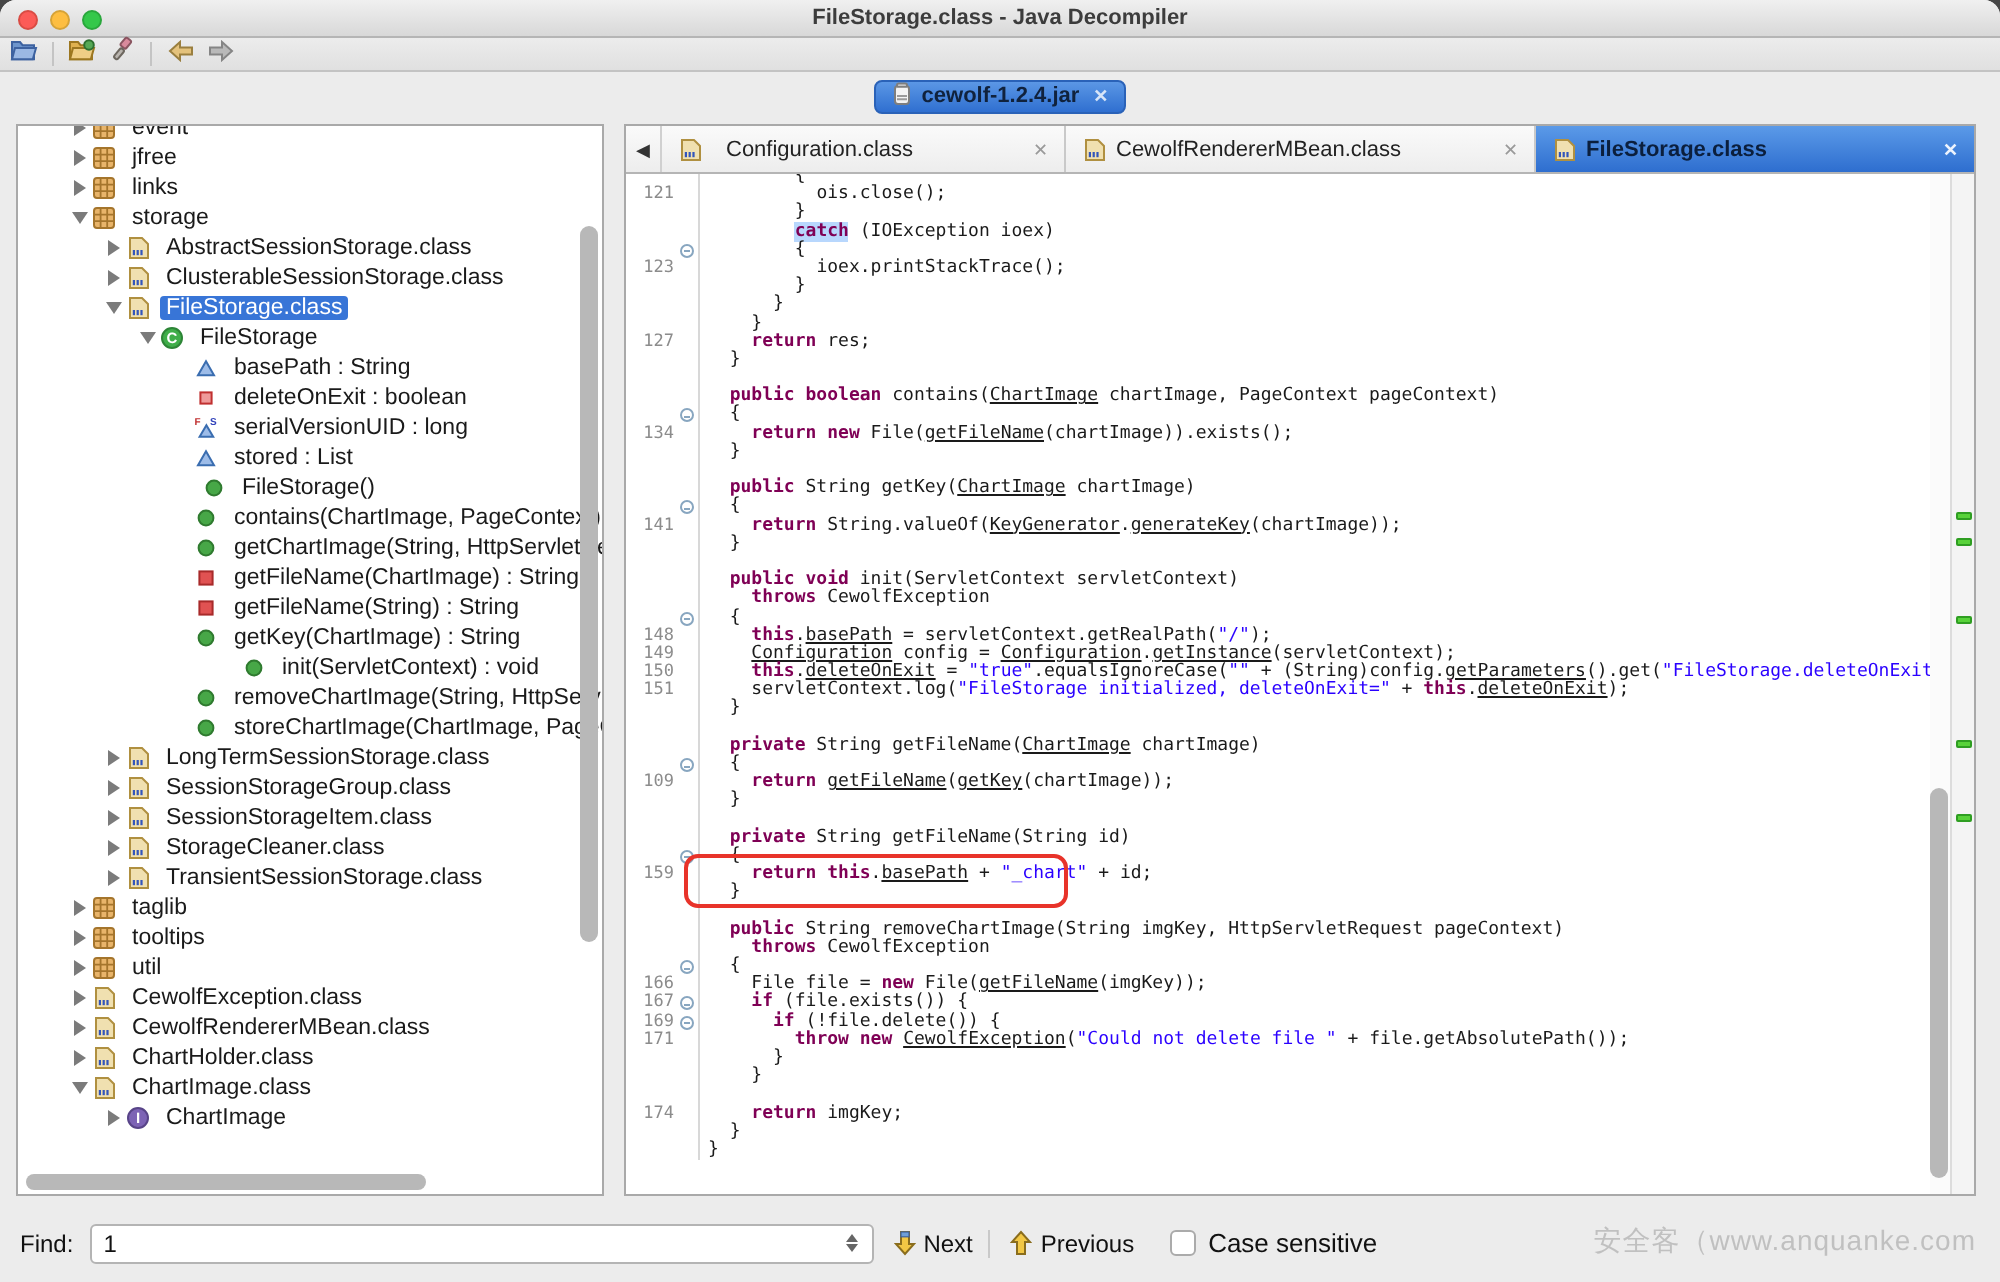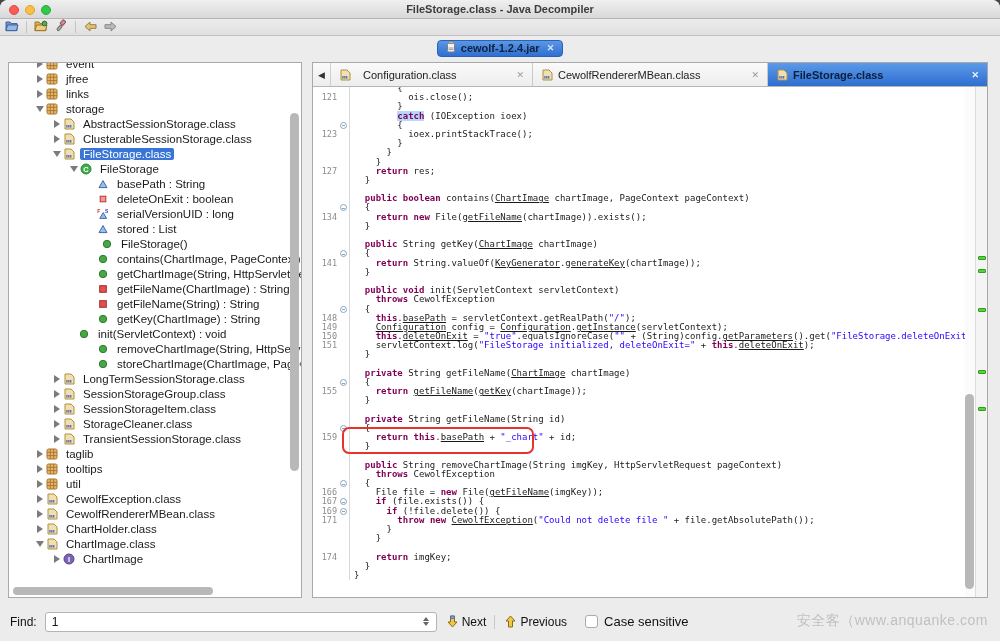--- a/index.html
+++ b/index.html
@@ -379,21 +379,21 @@
         </div>
         <div class="tree-row" style="padding-left: 76px;">
           <span class="tr-arrow"></span>
           <span class="tr-icon">
             <svg viewBox="0 0 12 12">
               <circle cx="6" cy="6" r="3.7" fill="#47a747" stroke="#2f7a2f"></circle>
             </svg>
           </span>
           <span class="tr-label">getKey(ChartImage) : String</span>
         </div>
-        <div class="tree-row" style="padding-left: 57px;">
+        <div class="tree-row" style="padding-left: 100px;">
           <span class="tr-arrow"></span>
           <span class="tr-icon">
             <svg viewBox="0 0 12 12">
               <circle cx="6" cy="6" r="3.7" fill="#47a747" stroke="#2f7a2f"></circle>
             </svg>
           </span>
           <span class="tr-label">init(ServletContext) : void</span>
         </div>
         <div class="tree-row" style="padding-left: 76px;">
           <span class="tr-arrow"></span>
@@ -661,21 +661,21 @@
           <div class="code-row"><span class="gut"></span><span class="foldc"></span><span class="codeln" style="padding-left: 25.68px;"><span class="tok-k">throws</span><span class="tok-p"> CewolfException</span></span></div>
           <div class="code-row"><span class="gut"></span><span class="foldc"><span class="fold-dot"></span></span><span class="codeln" style="padding-left: 14.84px;"><span class="tok-p">{</span></span></div>
           <div class="code-row"><span class="gut">148</span><span class="foldc"></span><span class="codeln" style="padding-left: 25.68px;"><span class="tok-k">this</span><span class="tok-p">.</span><span class="tok-l">basePath</span><span class="tok-p"> = servletContext.getRealPath(</span><span class="tok-s">"/"</span><span class="tok-p">);</span></span></div>
           <div class="code-row"><span class="gut">149</span><span class="foldc"></span><span class="codeln" style="padding-left: 25.68px;"><span class="tok-l">Configuration</span><span class="tok-p"> config = </span><span class="tok-l">Configuration</span><span class="tok-p">.</span><span class="tok-l">getInstance</span><span class="tok-p">(servletContext);</span></span></div>
           <div class="code-row"><span class="gut">150</span><span class="foldc"></span><span class="codeln" style="padding-left: 25.68px;"><span class="tok-k">this</span><span class="tok-p">.</span><span class="tok-l">deleteOnExit</span><span class="tok-p"> = </span><span class="tok-s">"true"</span><span class="tok-p">.equalsIgnoreCase(</span><span class="tok-s">""</span><span class="tok-p"> + (String)config.</span><span class="tok-l">getParameters</span><span class="tok-p">().get(</span><span class="tok-s">"FileStorage.deleteOnExit"</span></span></div>
           <div class="code-row"><span class="gut">151</span><span class="foldc"></span><span class="codeln" style="padding-left: 25.68px;"><span class="tok-p">servletContext.log(</span><span class="tok-s">"FileStorage initialized, deleteOnExit="</span><span class="tok-p"> + </span><span class="tok-k">this</span><span class="tok-p">.</span><span class="tok-l">deleteOnExit</span><span class="tok-p">);</span></span></div>
           <div class="code-row"><span class="gut"></span><span class="foldc"></span><span class="codeln" style="padding-left: 14.84px;"><span class="tok-p">}</span></span></div>
           <div class="code-row"><span class="gut"></span><span class="foldc"></span><span class="codeln" style="padding-left: 4px;"></span></div>
           <div class="code-row"><span class="gut"></span><span class="foldc"></span><span class="codeln" style="padding-left: 14.84px;"><span class="tok-k">private</span><span class="tok-p"> String getFileName(</span><span class="tok-l">ChartImage</span><span class="tok-p"> chartImage)</span></span></div>
           <div class="code-row"><span class="gut"></span><span class="foldc"><span class="fold-dot"></span></span><span class="codeln" style="padding-left: 14.84px;"><span class="tok-p">{</span></span></div>
-          <div class="code-row"><span class="gut">155</span><span class="foldc"></span><span class="codeln" style="padding-left: 25.68px;"><span class="tok-k">return</span><span class="tok-p"> </span><span class="tok-l">getFileName</span><span class="tok-p">(</span><span class="tok-l">getKey</span><span class="tok-p">(chartImage));</span></span></div>
+          <div class="code-row"><span class="gut">109</span><span class="foldc"></span><span class="codeln" style="padding-left: 25.68px;"><span class="tok-k">return</span><span class="tok-p"> </span><span class="tok-l">getFileName</span><span class="tok-p">(</span><span class="tok-l">getKey</span><span class="tok-p">(chartImage));</span></span></div>
           <div class="code-row"><span class="gut"></span><span class="foldc"></span><span class="codeln" style="padding-left: 14.84px;"><span class="tok-p">}</span></span></div>
           <div class="code-row"><span class="gut"></span><span class="foldc"></span><span class="codeln" style="padding-left: 4px;"></span></div>
           <div class="code-row"><span class="gut"></span><span class="foldc"></span><span class="codeln" style="padding-left: 14.84px;"><span class="tok-k">private</span><span class="tok-p"> String getFileName(String id)</span></span></div>
           <div class="code-row"><span class="gut"></span><span class="foldc"><span class="fold-dot"></span></span><span class="codeln" style="padding-left: 14.84px;"><span class="tok-p">{</span></span></div>
           <div class="code-row"><span class="gut">159</span><span class="foldc"></span><span class="codeln" style="padding-left: 25.68px;"><span class="tok-k">return</span><span class="tok-p"> </span><span class="tok-k">this</span><span class="tok-p">.</span><span class="tok-l">basePath</span><span class="tok-p"> + </span><span class="tok-s">"_chart"</span><span class="tok-p"> + id;</span></span></div>
           <div class="code-row"><span class="gut"></span><span class="foldc"></span><span class="codeln" style="padding-left: 14.84px;"><span class="tok-p">}</span></span></div>
           <div class="code-row"><span class="gut"></span><span class="foldc"></span><span class="codeln" style="padding-left: 4px;"></span></div>
           <div class="code-row"><span class="gut"></span><span class="foldc"></span><span class="codeln" style="padding-left: 14.84px;"><span class="tok-k">public</span><span class="tok-p"> String removeChartImage(String imgKey, HttpServletRequest pageContext)</span></span></div>
           <div class="code-row"><span class="gut"></span><span class="foldc"></span><span class="codeln" style="padding-left: 25.68px;"><span class="tok-k">throws</span><span class="tok-p"> CewolfException</span></span></div>
           <div class="code-row"><span class="gut"></span><span class="foldc"><span class="fold-dot"></span></span><span class="codeln" style="padding-left: 14.84px;"><span class="tok-p">{</span></span></div>

